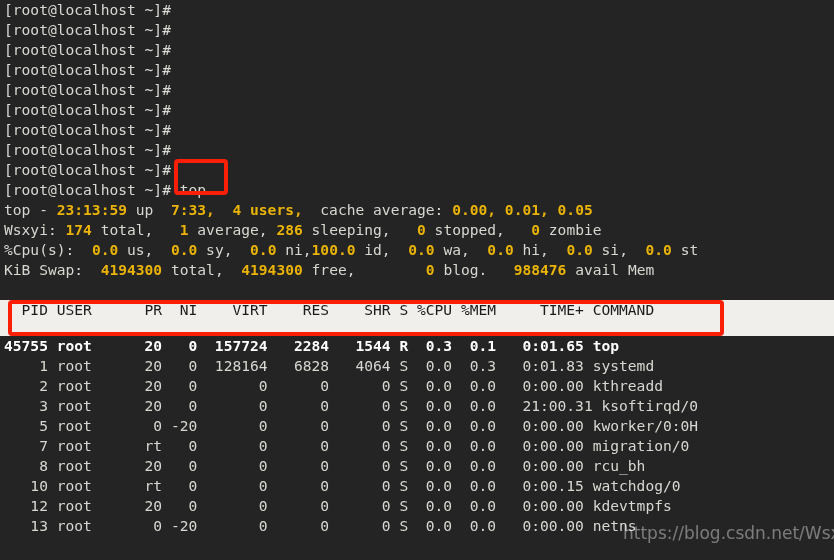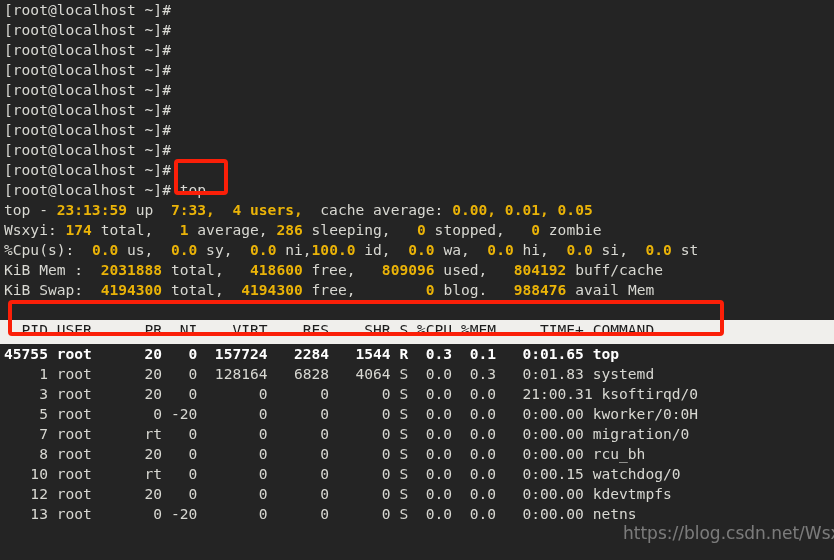--- a/index.html
+++ b/index.html
@@ -29,21 +29,21 @@
   .prompt-line {
     color: #d9d9d4;
   }
   .b {
     font-weight: bold;
     color: #eab308;
   }
   .hdr-row {
     background: #f0efec;
     color: #1c1c1c;
-    height: 24px;
+    height: 36px;
     white-space: pre;
     padding-left: 4px;
     font-weight: normal;
   }
   .proc-row {
     height: 20px;
     white-space: pre;
     padding-left: 4px;
   }
   .proc-row.running {
@@ -98,31 +98,31 @@
       <div class="line prompt-line"><span>[root@localhost ~]#</span></div>
       <div class="line prompt-line"><span>[root@localhost ~]#</span><span> top</span></div>
     </div>
 
   <div class="line"><span>top - </span><span class="b">23:13:59</span><span> up </span><span class="b"> 7:33,</span><span class="b">  4 users,</span><span>  cache average: </span><span class="b">0.00, 0.01, 0.05</span></div>
 
   <div class="line"><span>Wsxyi:</span><span> </span><span class="b">174</span><span> total,</span><span>   </span><span class="b">1</span><span> average,</span><span> </span><span class="b">286</span><span> sleeping,</span><span>   </span><span class="b">0</span><span> stopped,</span><span>   </span><span class="b">0</span><span> zombie</span></div>
 
   <div class="line"><span>%Cpu(s):</span><span>  </span><span class="b">0.0</span><span> us,</span><span>  </span><span class="b">0.0</span><span> sy,</span><span>  </span><span class="b">0.0</span><span> ni,</span><span class="b">100.0</span><span> id,</span><span>  </span><span class="b">0.0</span><span> wa,</span><span>  </span><span class="b">0.0</span><span> hi,</span><span>  </span><span class="b">0.0</span><span> si,</span><span>  </span><span class="b">0.0</span><span> st</span></div>
 
-  <div class="line"><span>KiB Mem :</span><span>  </span><span class="b">2031888</span><span> total,</span><span>   </span><span class="b">418600</span><span> free,</span><span>   </span><span class="b">809096</span><span> used,</span><span>   </span><span class="b">804192</span><span> buff/cache</span></div>
 
   <div class="line"><span>KiB Swap:</span><span>  </span><span class="b">4194300</span><span> total,</span><span>  </span><span class="b">4194300</span><span> free,</span><span>        </span><span class="b">0</span><span> blog.</span><span>   </span><span class="b">988476</span><span> avail Mem</span></div>
 
   <div class="line"> </div>
 
   <div class="hdr-row">  PID USER      PR  NI    VIRT    RES    SHR S %CPU %MEM     TIME+ COMMAND</div>
 
   <div id="process-rows">
       <div class="proc-row running">45755 root      20   0  157724   2284   1544 R  0.3  0.1   0:01.65 top</div>
       <div class="proc-row">    1 root      20   0  128164   6828   4064 S  0.0  0.3   0:01.83 systemd</div>
+      <div class="proc-row">    2 root      20   0       0      0      0 S  0.0  0.0   0:00.00 kthreadd</div>
       <div class="proc-row">    3 root      20   0       0      0      0 S  0.0  0.0   21:00.31 ksoftirqd/0</div>
       <div class="proc-row">    5 root       0 -20       0      0      0 S  0.0  0.0   0:00.00 kworker/0:0H</div>
       <div class="proc-row">    7 root      rt   0       0      0      0 S  0.0  0.0   0:00.00 migration/0</div>
       <div class="proc-row">    8 root      20   0       0      0      0 S  0.0  0.0   0:00.00 rcu_bh</div>
       <div class="proc-row">   10 root      rt   0       0      0      0 S  0.0  0.0   0:00.15 watchdog/0</div>
       <div class="proc-row">   12 root      20   0       0      0      0 S  0.0  0.0   0:00.00 kdevtmpfs</div>
       <div class="proc-row">   13 root       0 -20       0      0      0 S  0.0  0.0   0:00.00 netns</div>
     </div>
 
   <div class="annot" id="annot-top-cmd"></div>

